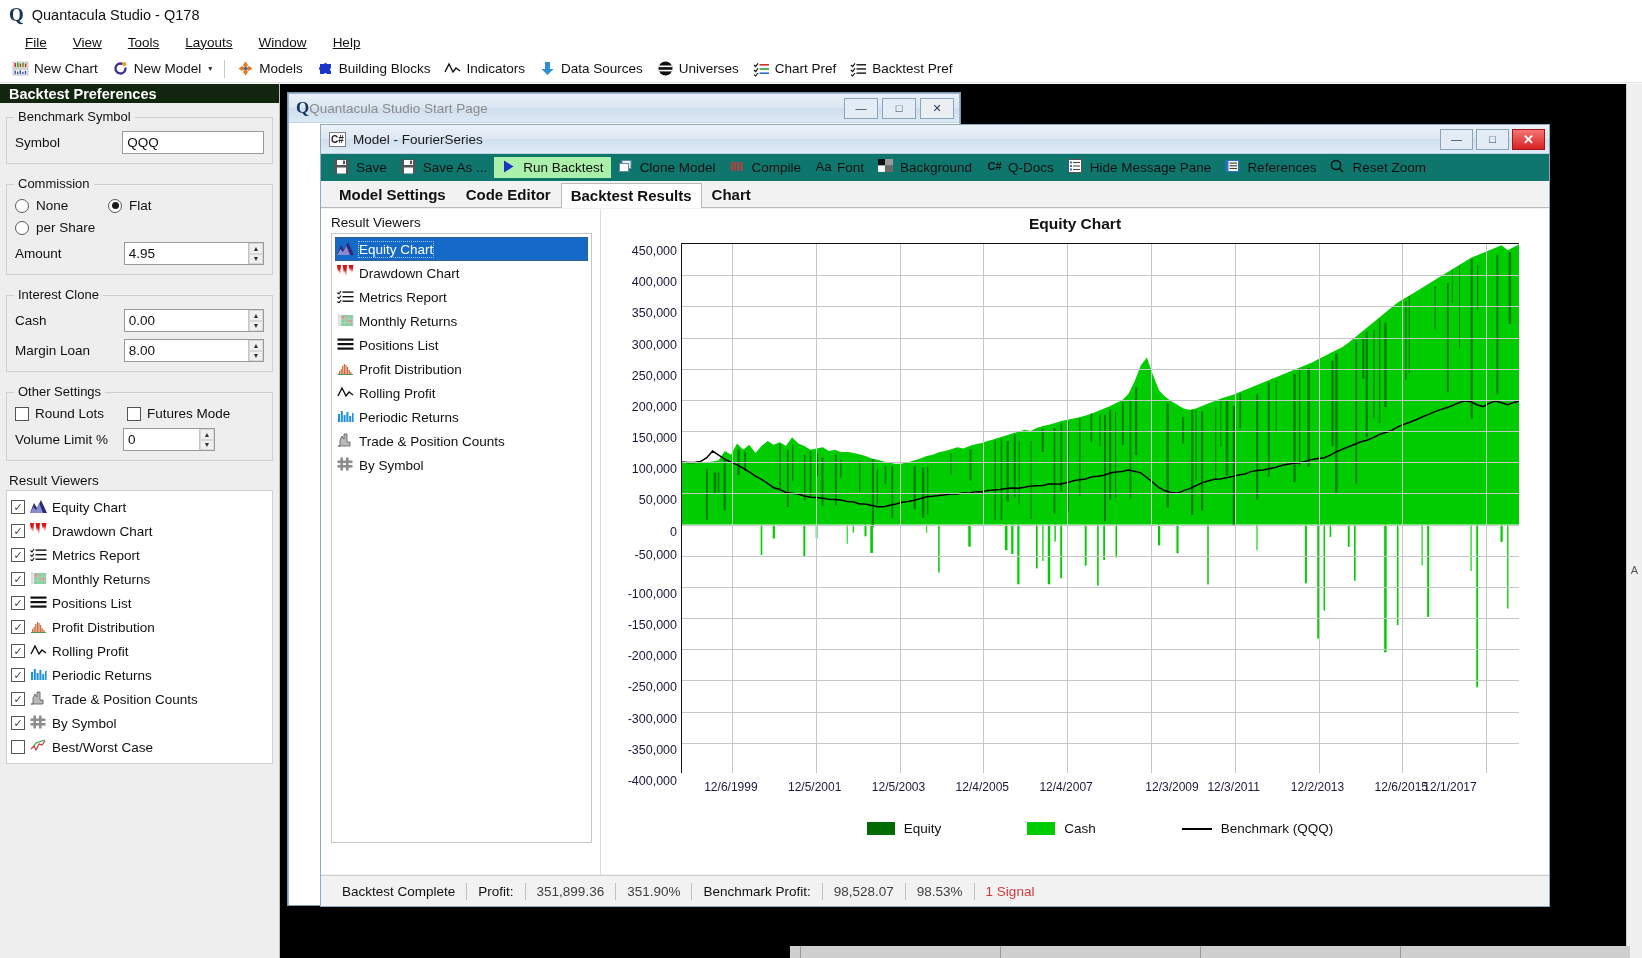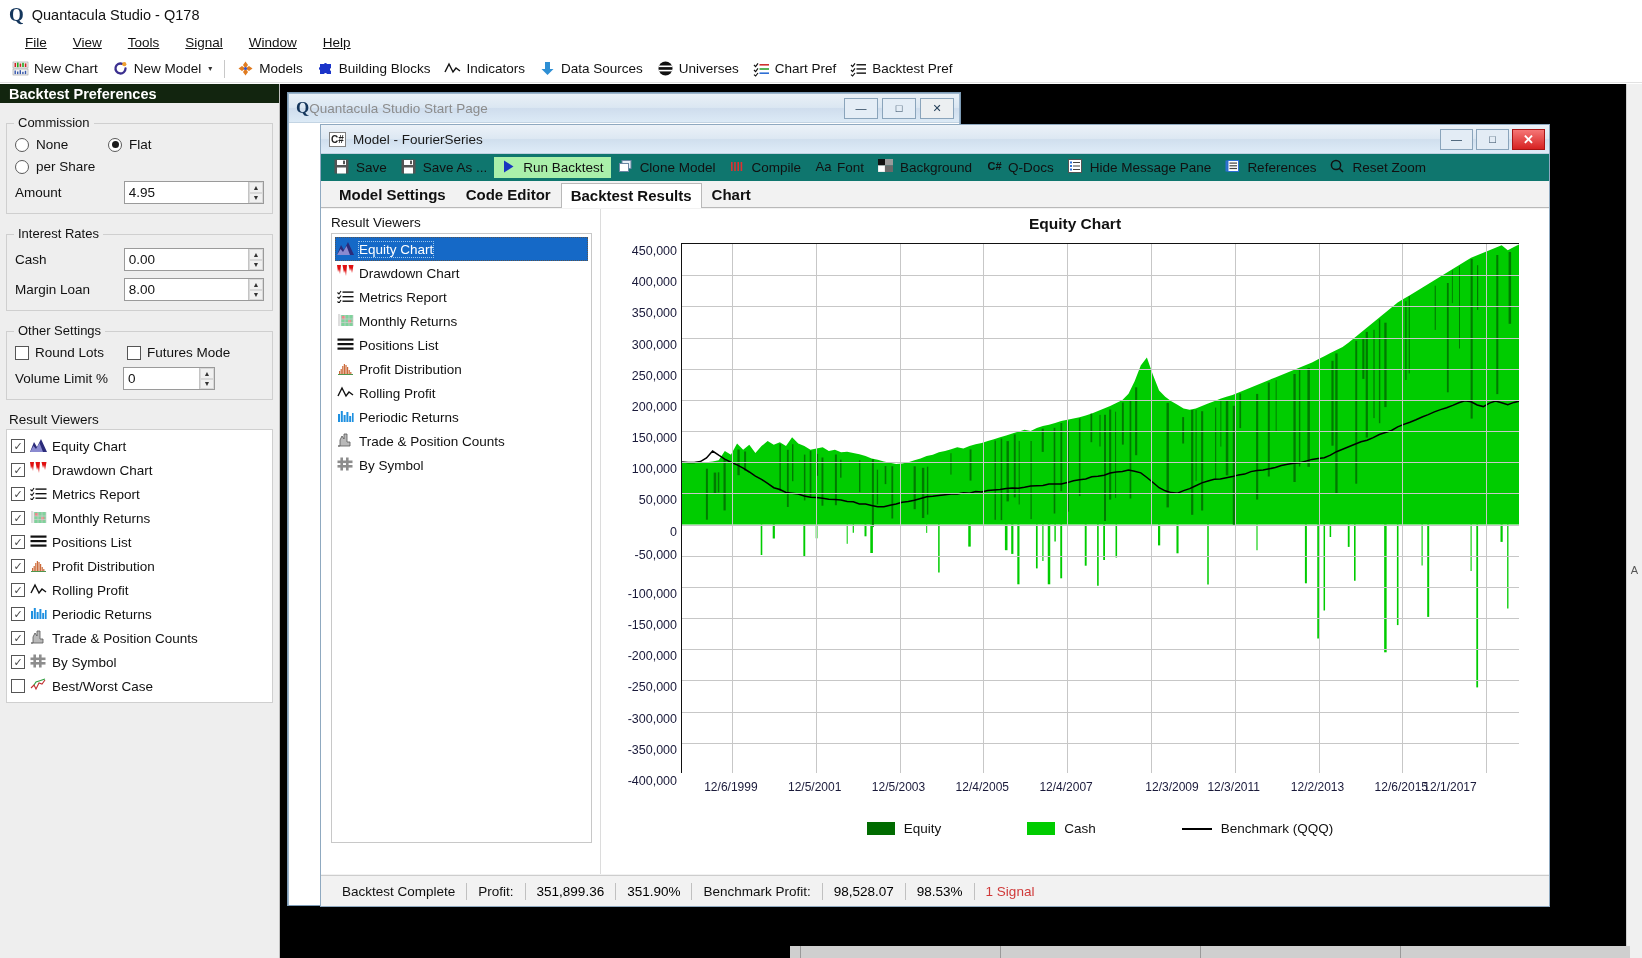--- a/index.html
+++ b/index.html
@@ -241,21 +241,21 @@
 
   
   .statusbar {
     position: absolute; left: 0; bottom: 0; width: 1228px; height: 31px;
     background: #f2f2f2; border-top: 1px solid #cdcdcd;
     display: flex; align-items: center; padding-left: 10px; gap: 0;
     font-size: 13.5px;
   }
   .sb-cell { padding: 0 11px; color: #111; }
   .sb-div { width: 1px; height: 17px; background: #c0c0c0; }
-  .green { color: #000000; }
+  .green { color: #404040; }
   .red { color: #d03a3a; }
 
   
   .right-edge {
     position: absolute; right: 0; top: 84px; width: 16px; height: 874px;
     background: #f0f0f0; border-left: 1px solid #cfcfcf;
   }
   .re-txt { font-size: 11px; color: #555; margin-top: 480px; text-align: center; }
   .host-bg {
     position: absolute; left: 280px; top: 84px; width: 1362px; height: 874px;
@@ -276,21 +276,21 @@
 
   <div class="app-titlebar">
     <span class="app-logo">Q</span>
     <span class="app-title">Quantacula Studio - Q178</span>
   </div>
 
   <div class="menubar">
     <div class="menu-item"><u>File</u></div>
     <div class="menu-item"><u>View</u></div>
     <div class="menu-item"><u>Tools</u></div>
-    <div class="menu-item"><u>Signal</u></div>
+    <div class="menu-item"><u>Layouts</u></div>
     <div class="menu-item"><u>Window</u></div>
     <div class="menu-item"><u>Help</u></div>
   </div>
 
   <div class="toolbar">
 
     <div class="tb-btn">
       <span class="tb-ico">
         <svg width="17" height="17" viewBox="0 0 17 17">
           <rect x="1" y="2" width="15" height="6" fill="#f4f4f4" stroke="#888" stroke-width="0.5"></rect>
@@ -400,20 +400,29 @@
           <rect x="6.5" y="12.4" width="9.5" height="1.5" fill="#222"></rect>
         </svg>
       </span>
       <span>Backtest Pref</span>
     </div>
   </div>
 
   <div class="left-panel">
     <div class="panel-header">Backtest Preferences</div>
 
+    <div class="group" style="margin-top:14px;">
+      <div class="grp-title">Benchmark Symbol</div>
+      <div class="row">
+        <span class="lbl" style="width:110px">Symbol</span>
+        <div class="field" style="width:145px">
+          <span>QQQ</span>
+        </div>
+      </div>
+    </div>
 
     <div class="group" style="margin-top:20px;">
       <div class="grp-title">Commission</div>
       <div class="row">
         <span class="radio"></span>
         <span class="lbl" style="margin-left:7px;width:72px">None</span>
         <span class="radio on"></span>
         <span class="lbl" style="margin-left:7px">Flat</span>
       </div>
       <div class="row">
@@ -426,21 +435,21 @@
           <span>4.95</span>
           <span class="spin">
               <span>▲</span>
               <span>▼</span>
             </span>
         </div>
       </div>
     </div>
 
     <div class="group" style="margin-top:20px;">
-      <div class="grp-title">Interest Rates</div>
+      <div class="grp-title">Interest Clone</div>
       <div class="row">
         <span class="lbl" style="width:110px">Cash</span>
         <div class="field" style="width:142px;padding-right:0">
           <span>0.00</span>
           <span class="spin">
               <span>▲</span>
               <span>▼</span>
             </span>
         </div>
       </div>

